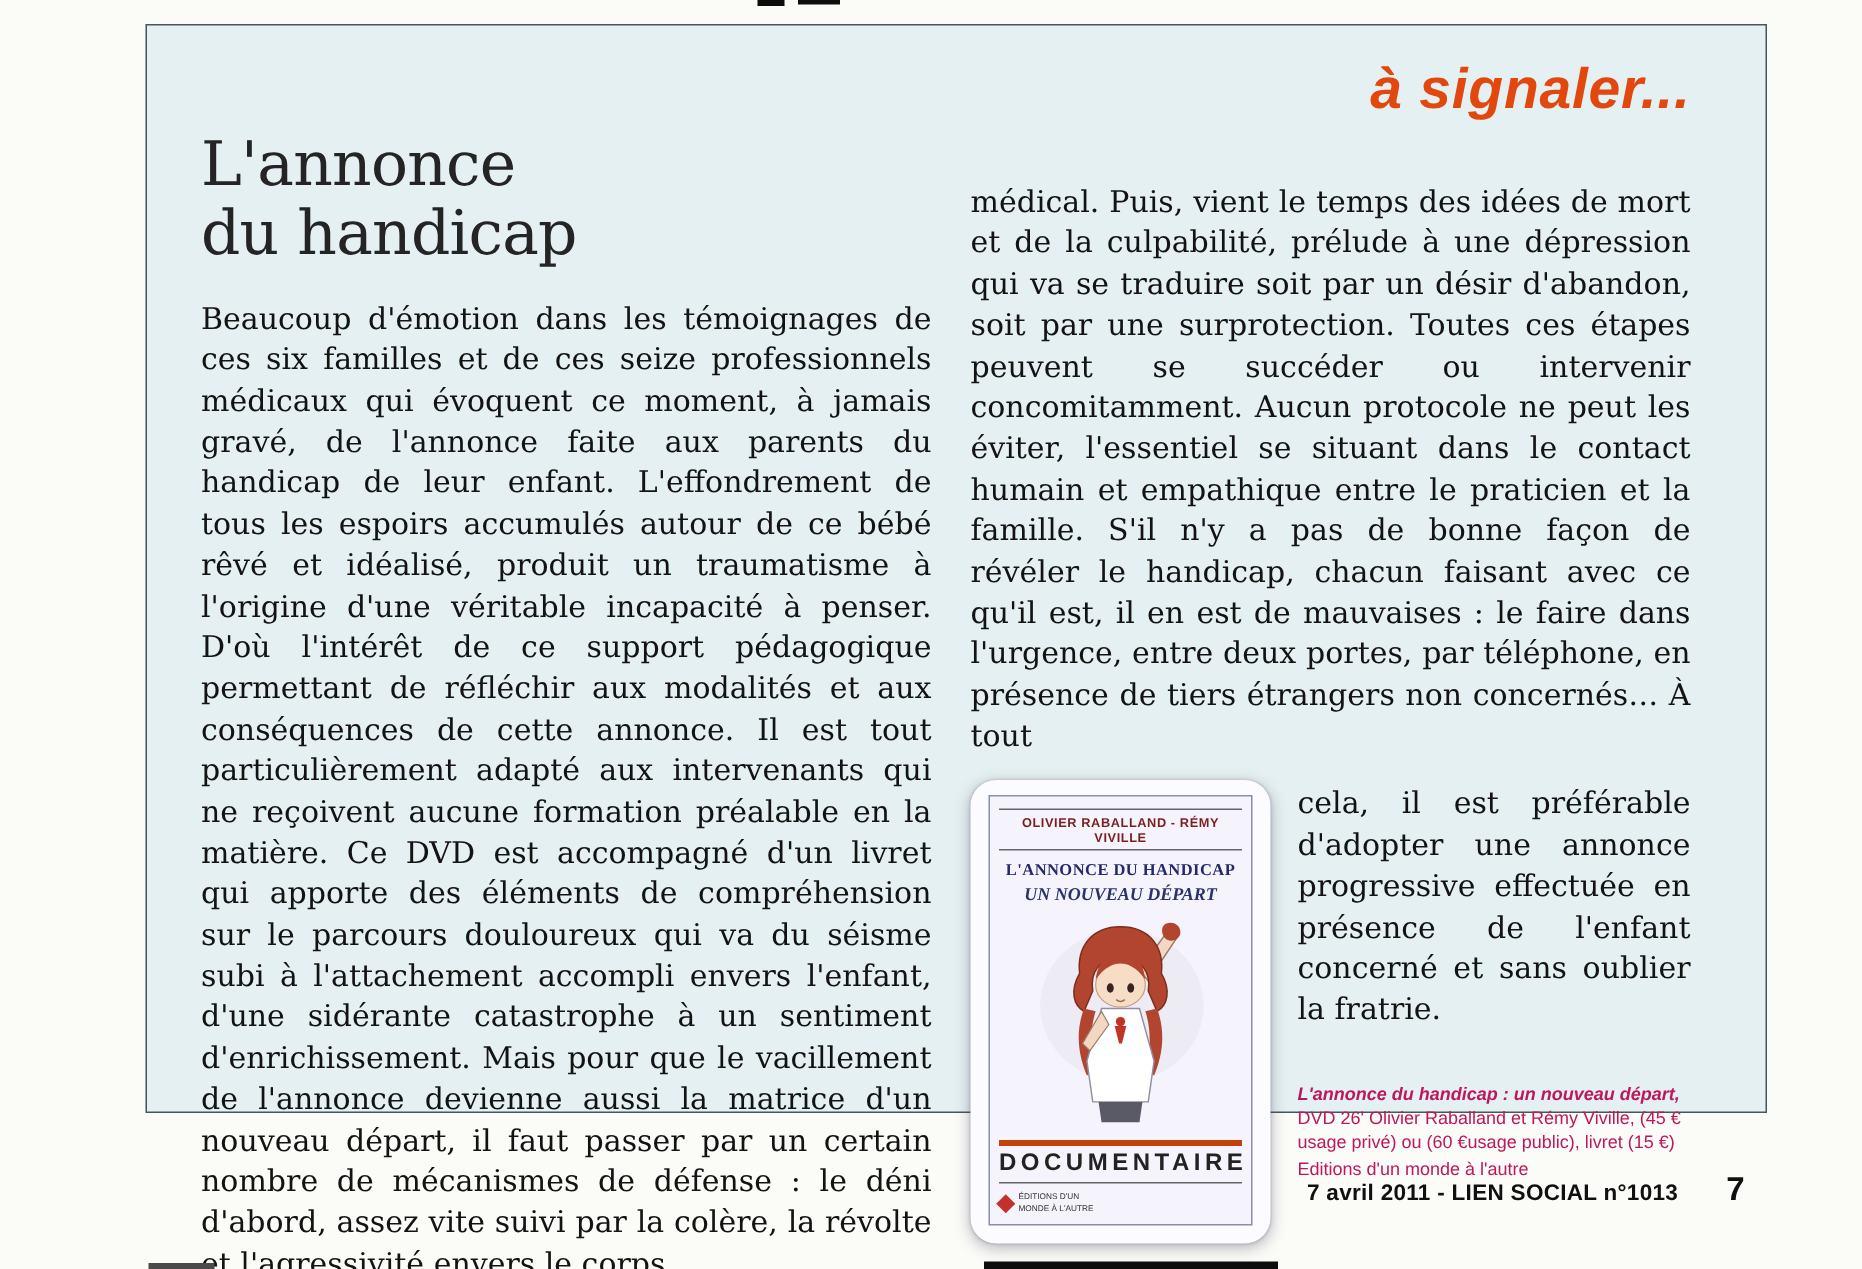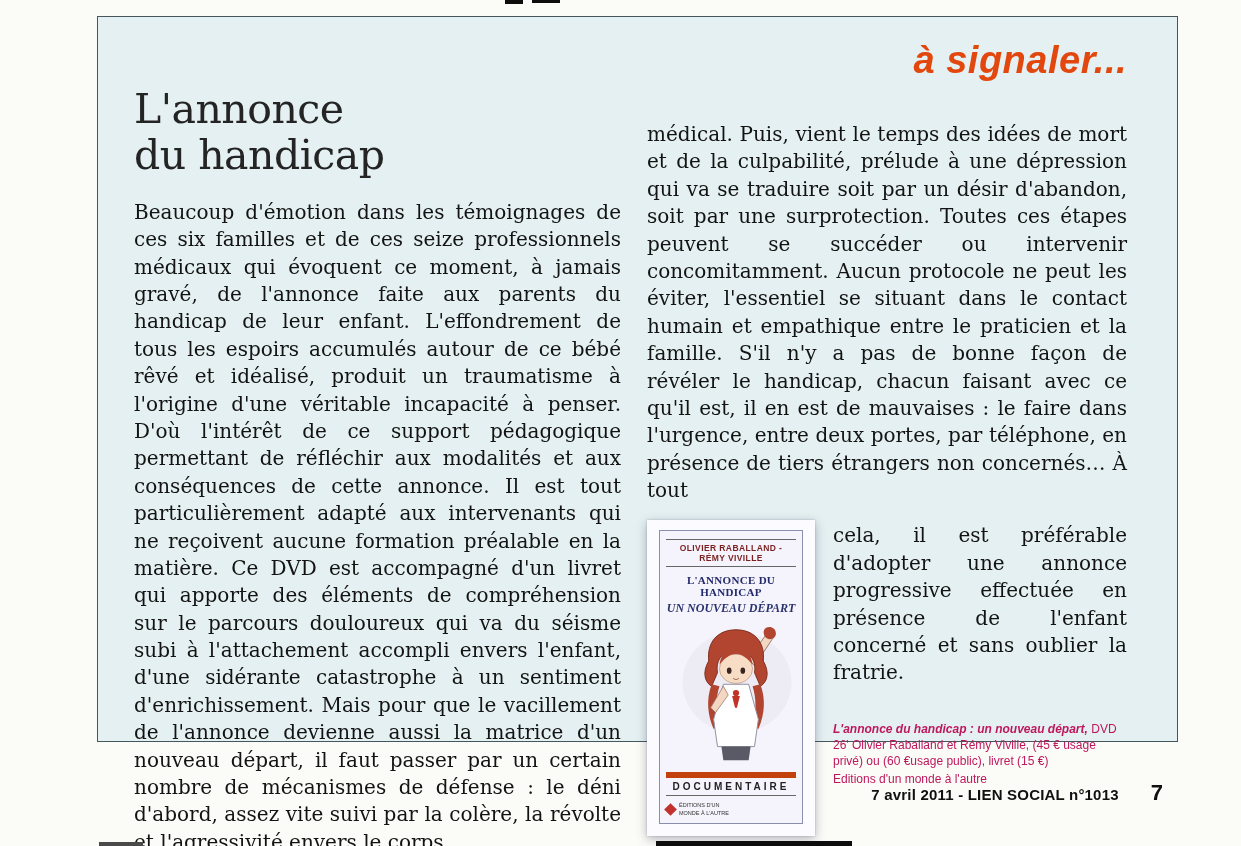--- a/index.html
+++ b/index.html
@@ -54,26 +54,27 @@
     color:#131313;
   }
   .media-row {
     display:flex;
     gap:18px;
     margin-top:16px;
     align-items:flex-start;
   }
   
   .dvd-case {
-    width:168px;
+    width:200px;
     flex-shrink:0;
     background:#fcfbff;
     padding:10px 12px 12px 12px;
     box-sizing:border-box;
     box-shadow:0 3px 10px rgba(70,70,100,0.38), 0 0 2px rgba(70,70,100,0.3);
+    border-radius:17px;
   }
   .dvd-art {
     border:1px solid #8a8fae;
     background:#f5f3fb;
     padding:8px 6px 6px 6px;
     text-align:center;
   }
   .dvd-authors {
     font-family:"Liberation Sans", sans-serif;
     font-size:8.5px;
@@ -104,25 +105,25 @@
     text-transform:uppercase;
   }
   .dvd-illustration {
     margin:6px auto 4px auto;
     width:140px; height:146px;
     display:flex; align-items:center; justify-content:center;
   }
   .dvd-genre {
     font-family:"Liberation Sans", sans-serif;
     font-weight:bold;
-    font-size:10px;
+    font-size:16px;
     letter-spacing:3px;
     color:#222;
     text-transform:uppercase;
-    border-top:6px solid #c2410c;
+    border-top:4px solid #c2410c;
     border-bottom:1px solid #666;
     padding:3px 0;
   }
   .dvd-publisher {
     display:flex;
     align-items:center;
     gap:4px;
     margin-top:6px;
     text-align:left;
   }

